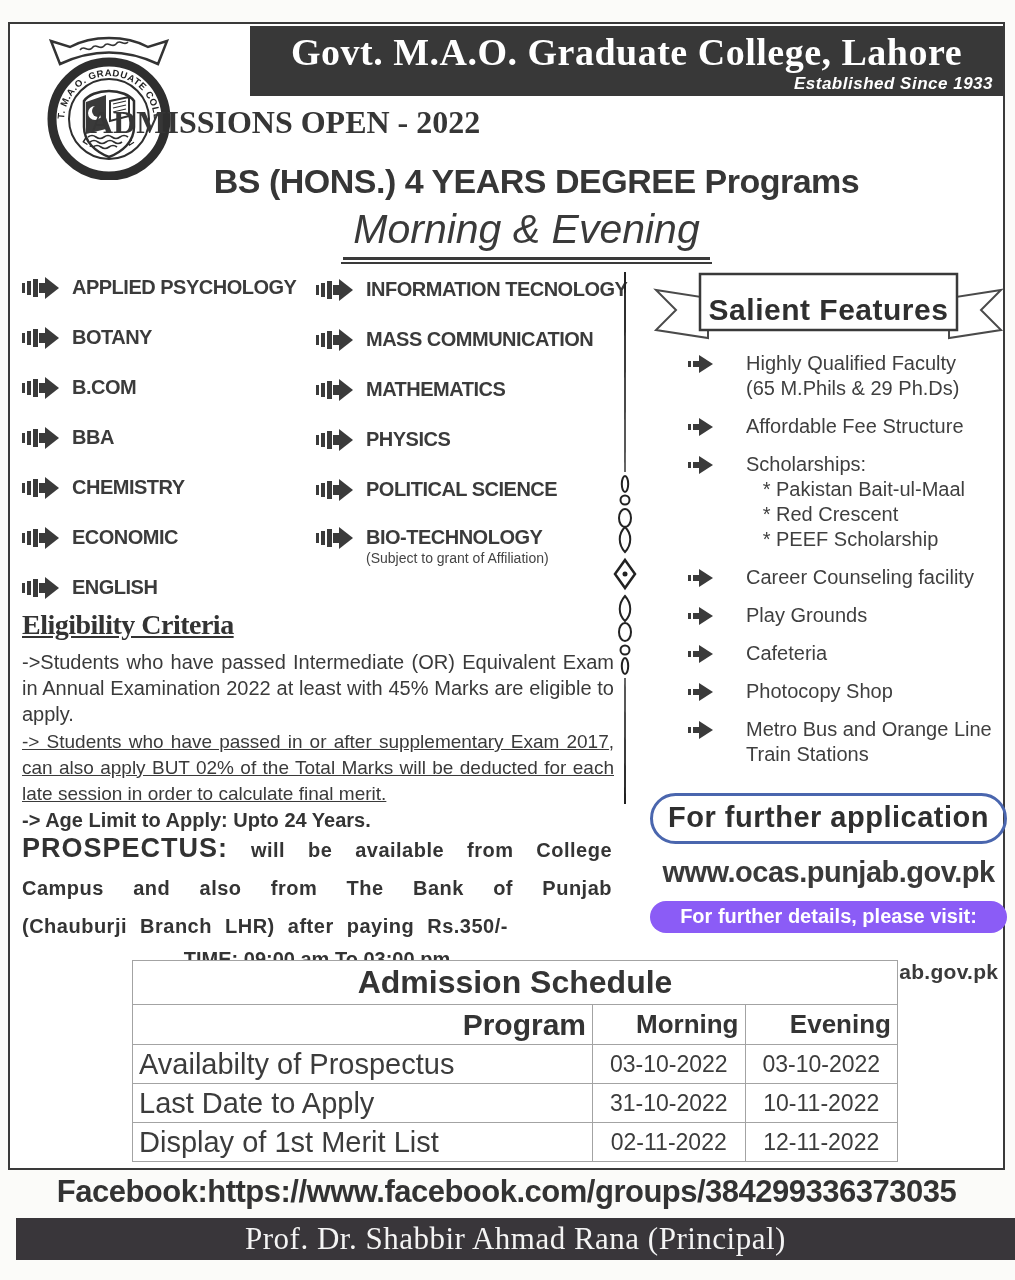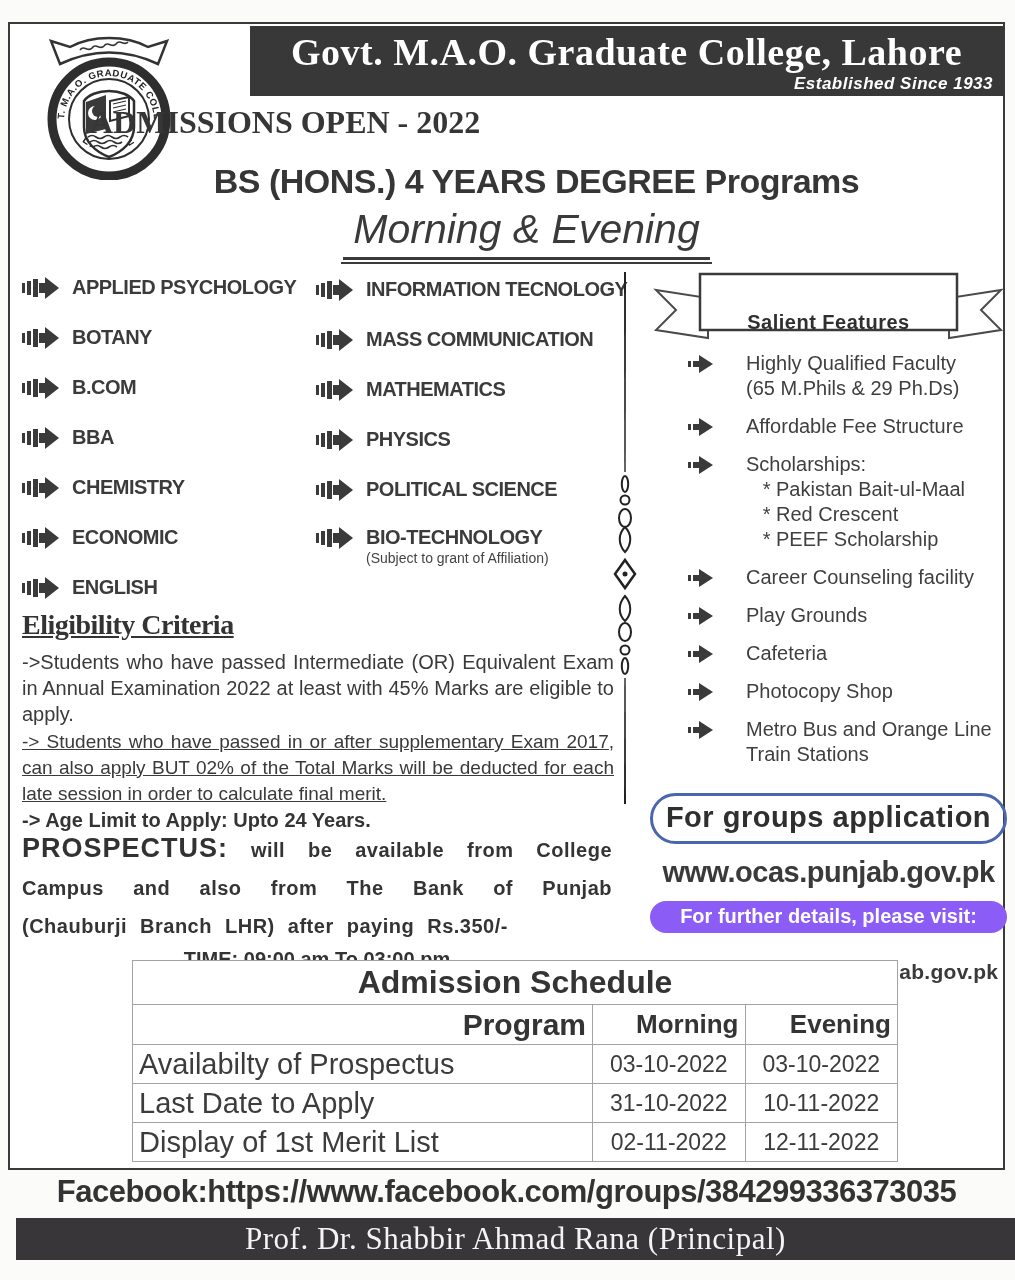--- a/index.html
+++ b/index.html
@@ -51,23 +51,23 @@
   .prog-label { font-weight:bold; font-size:20px; letter-spacing:-0.5px; color:#3b3b3b; white-space:nowrap; }
   .prog-note { font-size:14px; font-weight:normal; letter-spacing:0; color:#444; margin-top:1px; }
   .arrow-ico { flex:0 0 auto; }
   
   .divider { position:absolute; left:600px; top:248px; width:30px; height:532px; }
   
   .sidebar { position:absolute; left:640px; top:244px; width:357px; }
   .ribbon { position:relative; width:357px; height:75px; }
   .ribbon-svg { position:absolute; left:0; top:0; }
   .ribbon-text {
-    position:absolute; left:50px; top:20px; width:257px; height:68px;
+    position:absolute; left:50px; top:8px; width:257px; height:68px;
     display:flex; align-items:center; justify-content:center;
-    font-weight:bold; font-size:20px; color:#2f2f2f; letter-spacing:0.5px;
+    font-weight:bold; font-size:30px; color:#2f2f2f; letter-spacing:0.5px;
   }
   .features { margin-top:8px; }
   .feat-row { display:flex; align-items:flex-start; padding-left:38px; gap:32px; margin-bottom:13px; }
   .feat-row .f-ico { margin-top:4px; flex:0 0 auto; }
   .feat-text { font-size:20px; line-height:25px; color:#3f3f3f; white-space:pre-wrap; }
   .online-pill {
     margin-top:26px; border:3px solid #4a66ae; border-radius:30px;
     padding:5px 4px 7px 4px; text-align:center; font-weight:bold; font-size:29px;
     color:#2f2f2f; letter-spacing:0.5px; white-space:nowrap;
   }
@@ -388,21 +388,21 @@
         <div class="feat-row">
             <svg class="f-ico" width="26" height="18" viewBox="0 0 26 18">
               <rect x="0" y="6" width="3" height="6" fill="#3a3a3a"></rect>
               <rect x="5" y="6" width="7" height="6" fill="#3a3a3a"></rect>
               <polygon points="11,0 25,9 11,18" fill="#3a3a3a"></polygon>
             </svg>
             <span class="feat-text">Metro Bus and Orange Line
 Train Stations</span>
           </div>
       </div>
-      <div class="online-pill">For groups application</div>
+      <div class="online-pill">For further application</div>
       <div class="online-url">www.ocas.punjab.gov.pk</div>
       <div class="details-pill">For further details, please visit:</div>
       <div class="website-line">Website:www.mao.punjab.gov.pk</div>
     </div>
 
     <div class="eligibility">
       <div class="elig-heading">Eligibility Criteria</div>
       <p class="elig-p">-&gt;Students who have passed Intermediate (OR) Equivalent Exam in Annual Examination 2022 at least with 45% Marks are eligible to apply.</p>
       <p class="elig-p2">-&gt; Students who have passed in or after supplementary Exam 2017, can also apply BUT 02% of the Total Marks will be deducted for each late session in order to calculate final merit.</p>
       <p class="elig-p3">-&gt; Age Limit to Apply: Upto 24 Years.</p>

